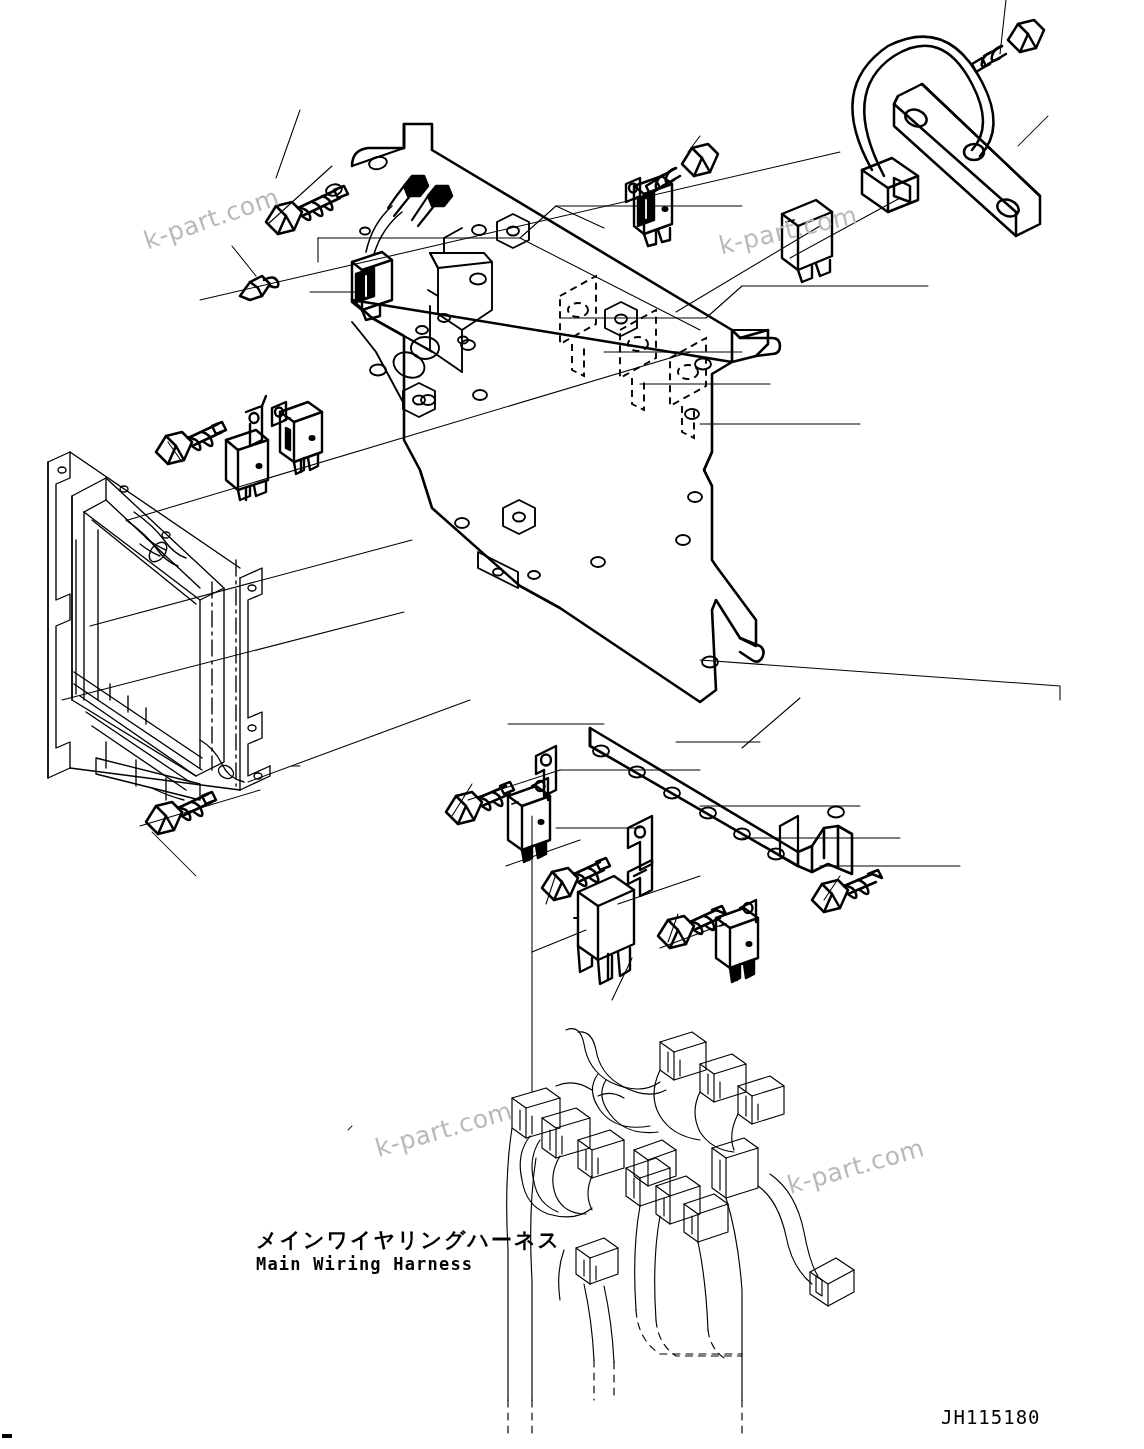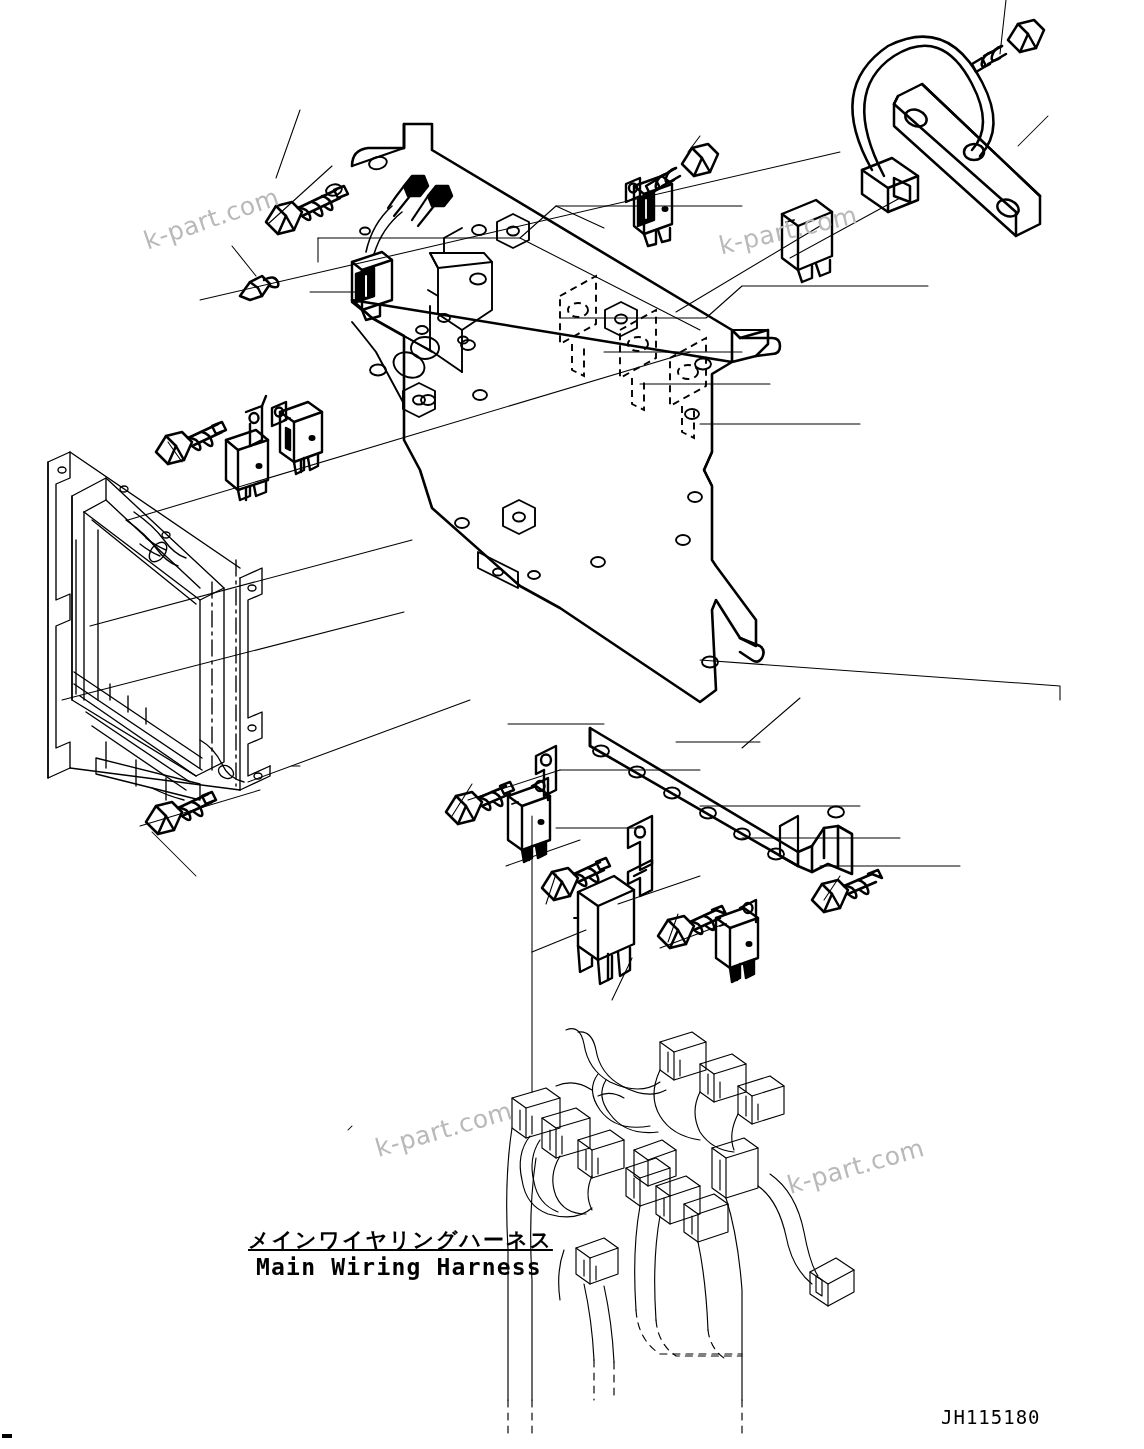--- a/index.html
+++ b/index.html
@@ -5,21 +5,21 @@
   html,body{margin:0;padding:0;background:#ffffff;}
   body{width:1144px;height:1449px;position:relative;overflow:hidden;
        font-family:"DejaVu Sans",sans-serif;}
   #sheet{position:absolute;left:0;top:0;width:1144px;height:1449px;background:#fff;}
   svg.layer{position:absolute;left:0;top:0;width:1144px;height:1449px;overflow:visible;}
   .wm{position:absolute;color:#b9b9b9;font-family:"DejaVu Sans",sans-serif;
       font-size:25px;letter-spacing:.5px;white-space:nowrap;
       transform-origin:0 0;user-select:none;}
   .cap{position:absolute;color:#000;white-space:nowrap;font-weight:bold;}
   .cap-jp{font-family:"DejaVu Sans",sans-serif;font-size:21px;letter-spacing:2.0px;}
-  .cap-en{font-family:"DejaVu Sans Mono",monospace;font-size:23px;letter-spacing:1.2px;}
+  .cap-en{font-family:"DejaVu Sans Mono",monospace;font-size:17px;letter-spacing:1.2px;}
   .dwg{position:absolute;color:#000;font-family:"DejaVu Sans Mono",monospace;
        font-size:19px;letter-spacing:1px;white-space:nowrap;}
   .corner{position:absolute;background:#000;}
 </style>
 </head>
 <body>
 
 <div id="sheet">
 
   <svg class="layer" viewBox="0 0 1144 1449" fill="none" stroke="#000" stroke-width="1.05" stroke-linecap="round" stroke-linejoin="round" shape-rendering="geometricPrecision">
@@ -681,20 +681,20 @@
       <path d="M598 1096 Q610 1090 624 1098"></path>
       <path d="M556 1086 Q574 1078 592 1090"></path>
     </g>
   </svg>
 
   <div class="wm" style="left:140px;top:228px;transform:rotate(-19deg);">k-part.com</div>
   <div class="wm" style="left:716px;top:232px;transform:rotate(-13deg);">k-part.com</div>
   <div class="wm" style="left:372px;top:1135px;transform:rotate(-16deg);">k-part.com</div>
   <div class="wm" style="left:784px;top:1172px;transform:rotate(-16deg);">k-part.com</div>
 
-  <div class="cap cap-jp" style="left:248px;top:1226px;text-decoration:underline;">メインワイヤリングハーネス</div>
+  <div class="cap cap-jp" style="left:256px;top:1226px;">メインワイヤリングハーネス</div>
   <div class="cap cap-en" style="left:256px;top:1254px;">Main Wiring Harness</div>
 
   <div class="dwg" style="left:941px;top:1406px;">JH115180</div>
 
   <div class="corner" style="left:2px;top:1434px;width:10px;height:4px;"></div>
 
 </div>
 
 </body></html>

